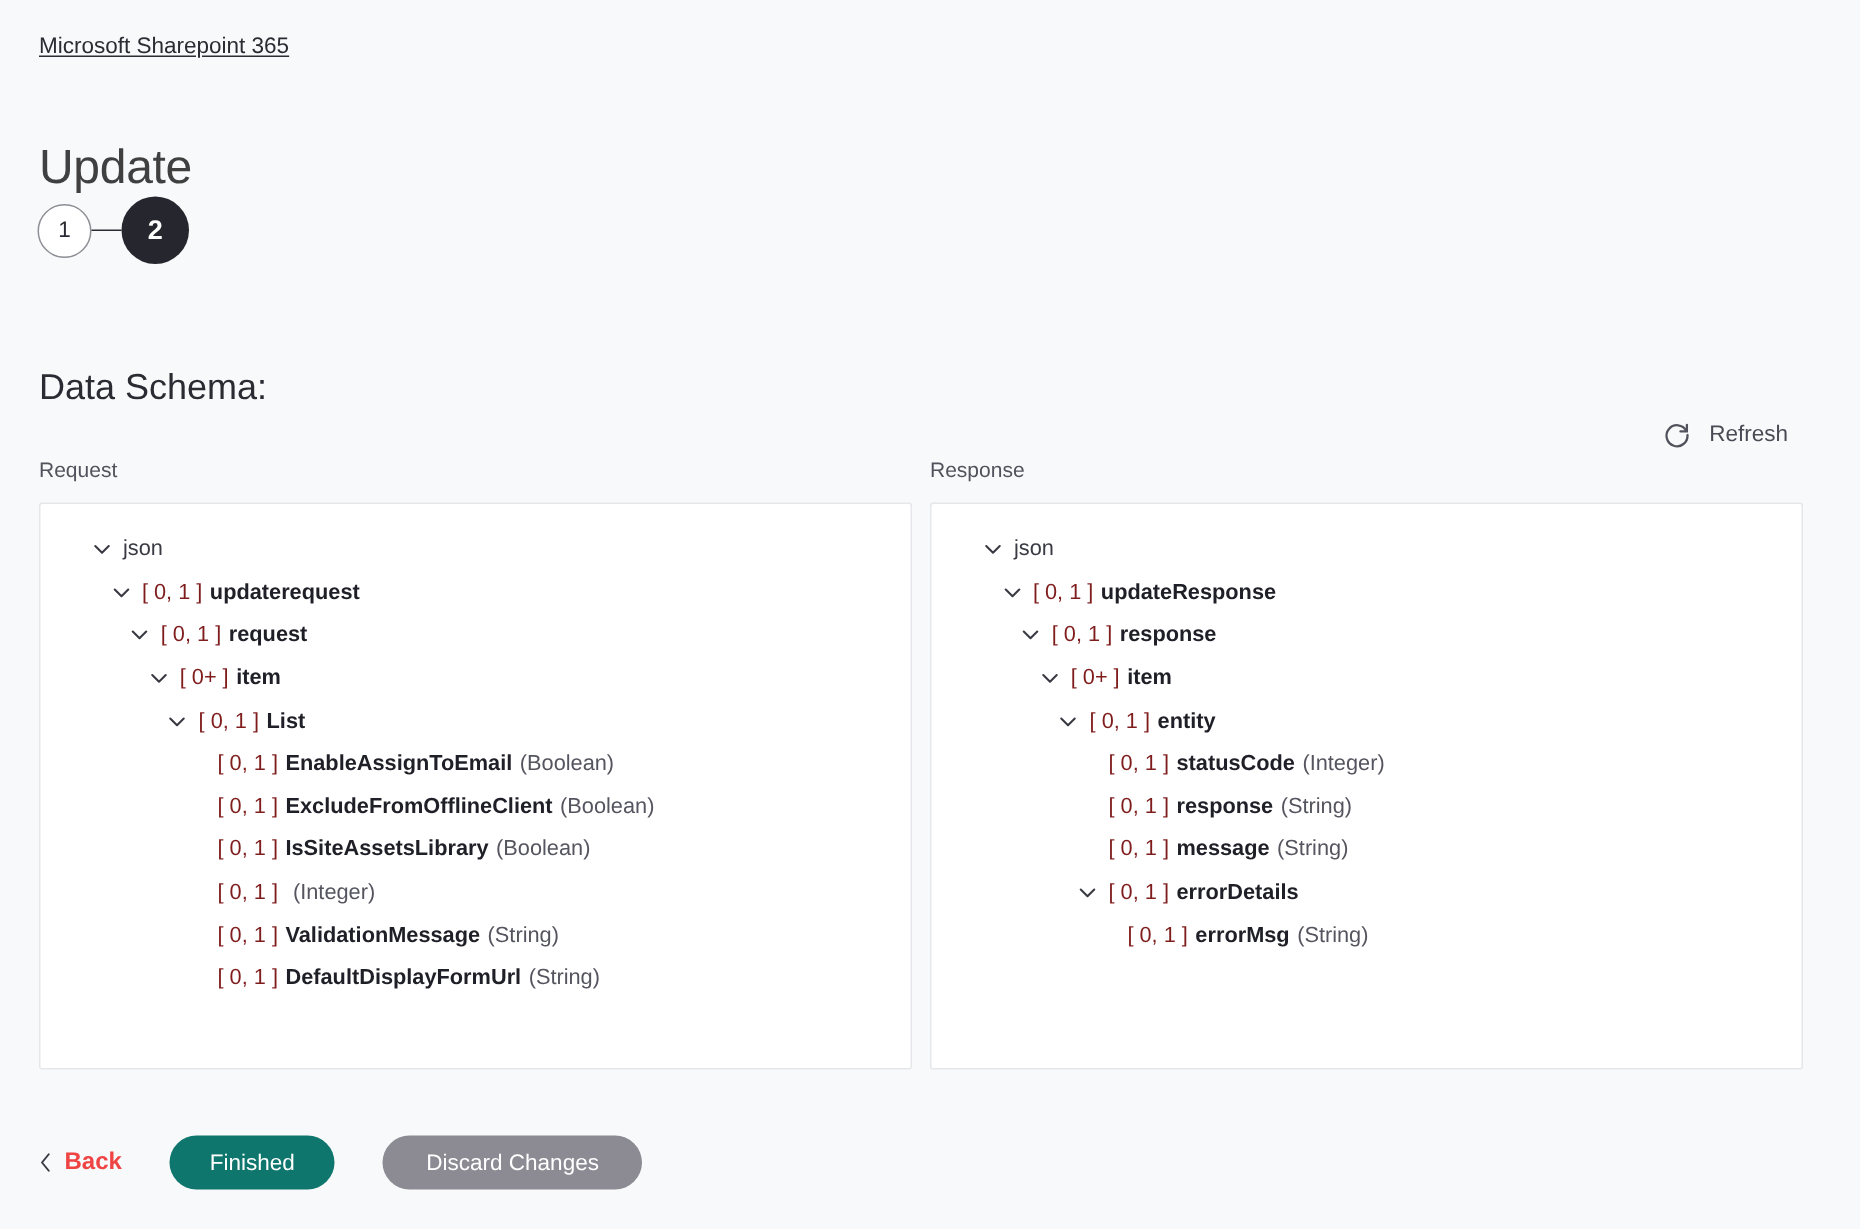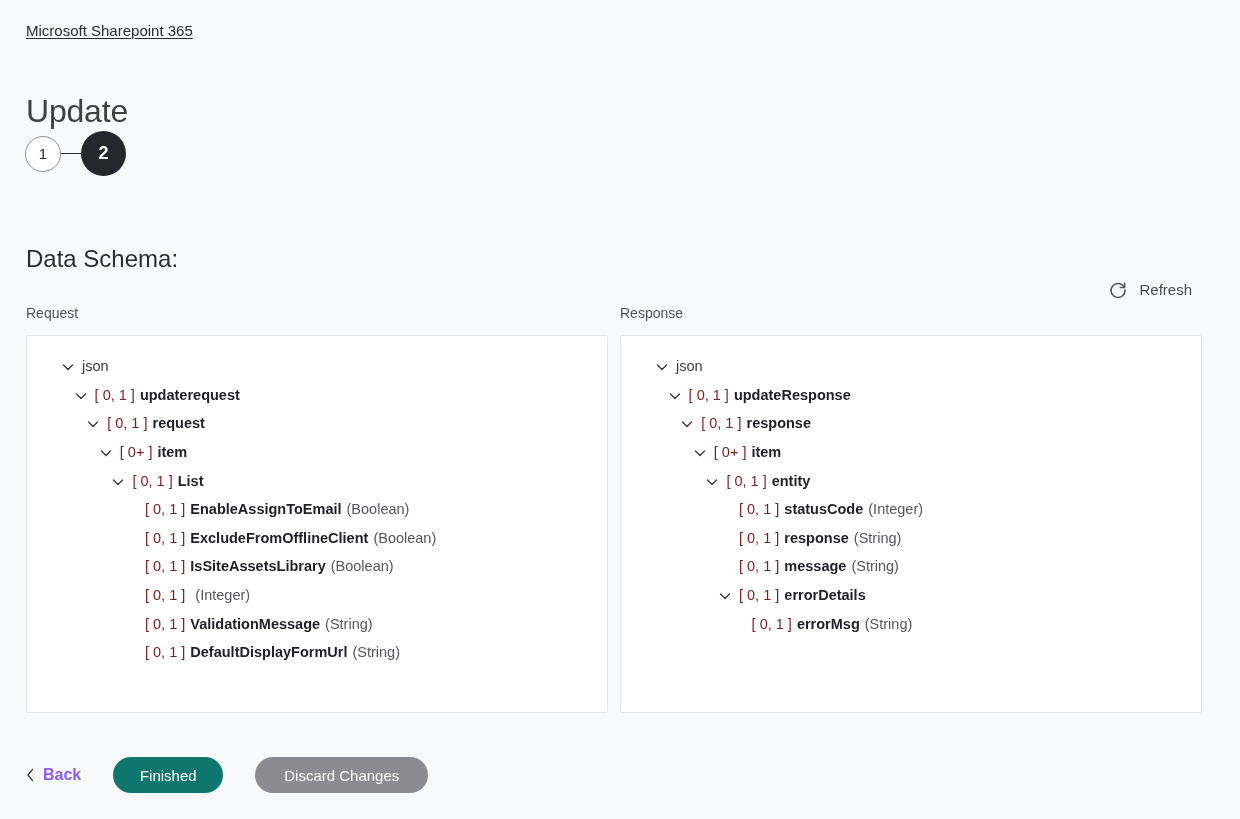--- a/index.html
+++ b/index.html
@@ -135,21 +135,21 @@
   
   .actions {
     position: absolute; left: 26px; top: 757px;
     display: flex; align-items: center;
   }
   .back-btn {
     display: flex; align-items: center; gap: 8px;
     background: none; border: none; padding: 0 10px 0 0;
     cursor: pointer;
     font-family: inherit;
-    font-size: 16px; font-weight: 700; color: #8b5cf6;
+    font-size: 16px; font-weight: 700; color: #ef4444;
   }
   .back-chev { width: 9px; height: 14px; display: block; color: #3a3a44; }
   .pill {
     border: none; border-radius: 22px;
     cursor: pointer;
     font-family: inherit;
     font-size: 15px;
     color: #ffffff;
     height: 36px;
     display: flex; align-items: center; justify-content: center;

